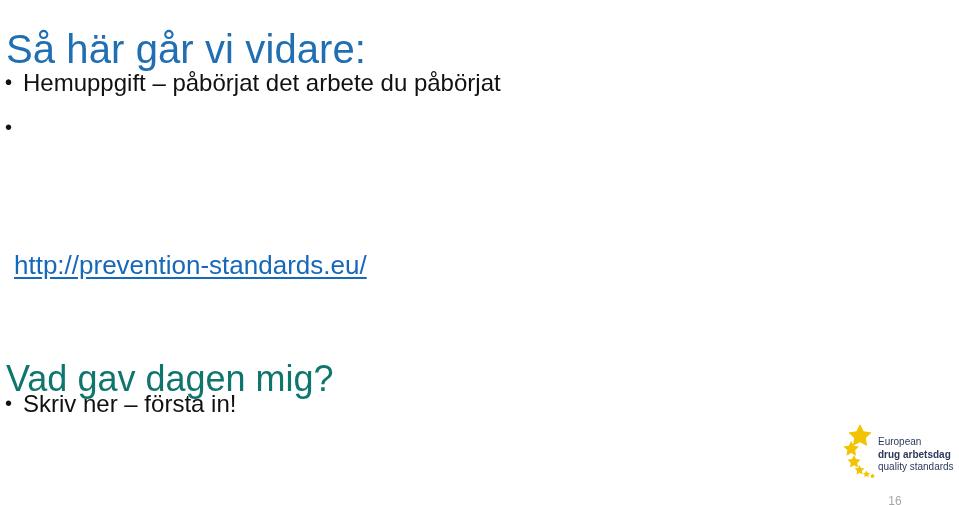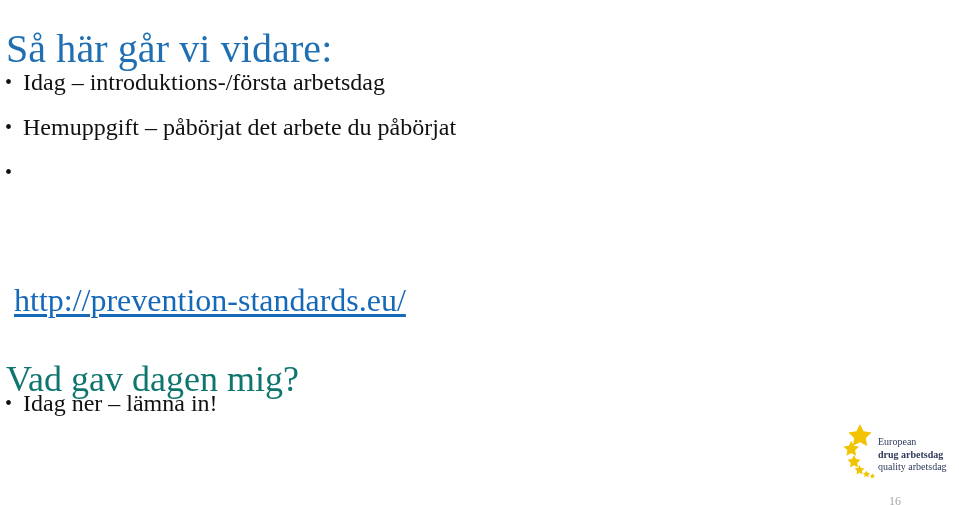--- a/index.html
+++ b/index.html
@@ -9,21 +9,20 @@
   }
   body {
     font-family: "Liberation Sans", sans-serif;
   }
   .slide {
     position: relative;
     width: 959px;
     height: 505px;
     background: #ffffff;
     overflow: hidden;
-    font-family: Liberation Serif, serif;
   }
 
   
   .slide-title {
     position: absolute;
     left: 6px;
     top: -2px;
     font-size: 40px;
     line-height: 48px;
     font-weight: 400;
@@ -58,23 +57,22 @@
     font-size: 20px;
     line-height: 45px;
     color: #111111;
   }
 
   
   .link-row {
     position: absolute;
     left: 14px;
     top: 248px;
-    font-size: 32px;
+    font-size: 26px;
     line-height: 34px;
-    margin-top: 35px;
   }
   .slide-link {
     color: #1668B8;
     text-decoration: underline;
     text-underline-offset: 3px;
     font-weight: 400;
     white-space: nowrap;
     cursor: pointer;
   }
 
@@ -143,59 +141,58 @@
 </head>
 <body>
 
 <div class="slide">
 
   <h1 class="slide-title">Så här går vi vidare:</h1>
 
   <ul class="bullet-list">
     <li class="bullet-item">
       <span class="bullet-dot">•</span>
-      <span>Idag – introduktions-/första arbetsdag</span>
     </li>
     <li class="bullet-item">
       <span class="bullet-dot">•</span>
       <span>Hemuppgift – påbörjat det arbete du påbörjat</span>
     </li>
     <li class="bullet-item">
       <span class="bullet-dot">•</span>
     </li>
   </ul>
 
   <div class="link-row">
     <a class="slide-link" href="#">http://prevention-standards.eu/</a>
   </div>
 
   <h2 class="sub-heading">Vad gav dagen mig?</h2>
 
   <ul class="bullet-list-bottom">
     <li class="bullet-item">
       <span class="bullet-dot">•</span>
-      <span>Idag ner – lämna in!</span>
+      <span>Skriv ner – första in!</span>
     </li>
   </ul>
 
   <div class="logo">
     <div class="logo-stars">
       <svg viewBox="0 0 44 54" width="44" height="54" xmlns="http://www.w3.org/2000/svg" aria-hidden="true">
         <g fill="#F2C300">
           <polygon points="17,0 20.6,7.3 28.6,8.5 22.8,14.1 24.2,22.1 17,18.3 9.8,22.1 11.2,14.1 5.4,8.5 13.4,7.3"></polygon>
           <polygon points="9.5,16.6 12.1,21.9 18,22.8 13.7,26.9 14.7,32.8 9.5,30.0 4.3,32.8 5.3,26.9 1.0,22.8 6.9,21.9" transform="translate(-0.5,1.5) scale(0.92) translate(0,0)"></polygon>
           <polygon points="11,31 13,35.1 17.5,35.7 14.2,38.9 15.0,43.4 11,41.3 7,43.4 7.8,38.9 4.5,35.7 9,35.1"></polygon>
           <polygon points="16.5,41 18,44.1 21.4,44.6 18.9,47.0 19.5,50.4 16.5,48.8 13.5,50.4 14.1,47.0 11.6,44.6 15,44.1"></polygon>
           <polygon points="23.5,46.5 24.6,48.7 27.0,49.1 25.3,50.8 25.7,53.2 23.5,52.1 21.3,53.2 21.7,50.8 20.0,49.1 22.4,48.7"></polygon>
           <polygon points="29.5,49.5 30.3,51.1 32.0,51.4 30.8,52.6 31.1,54.3 29.5,53.5 27.9,54.3 28.2,52.6 27.0,51.4 28.7,51.1"></polygon>
         </g>
       </svg>
     </div>
     <div class="logo-text">
       <div>European</div>
       <div class="lt-bold">drug arbetsdag</div>
-      <div>quality arbetsdag</div>
+      <div>quality standards</div>
     </div>
   </div>
 
   <div class="page-number">16</div>
 
 </div>
 
 </body></html>

